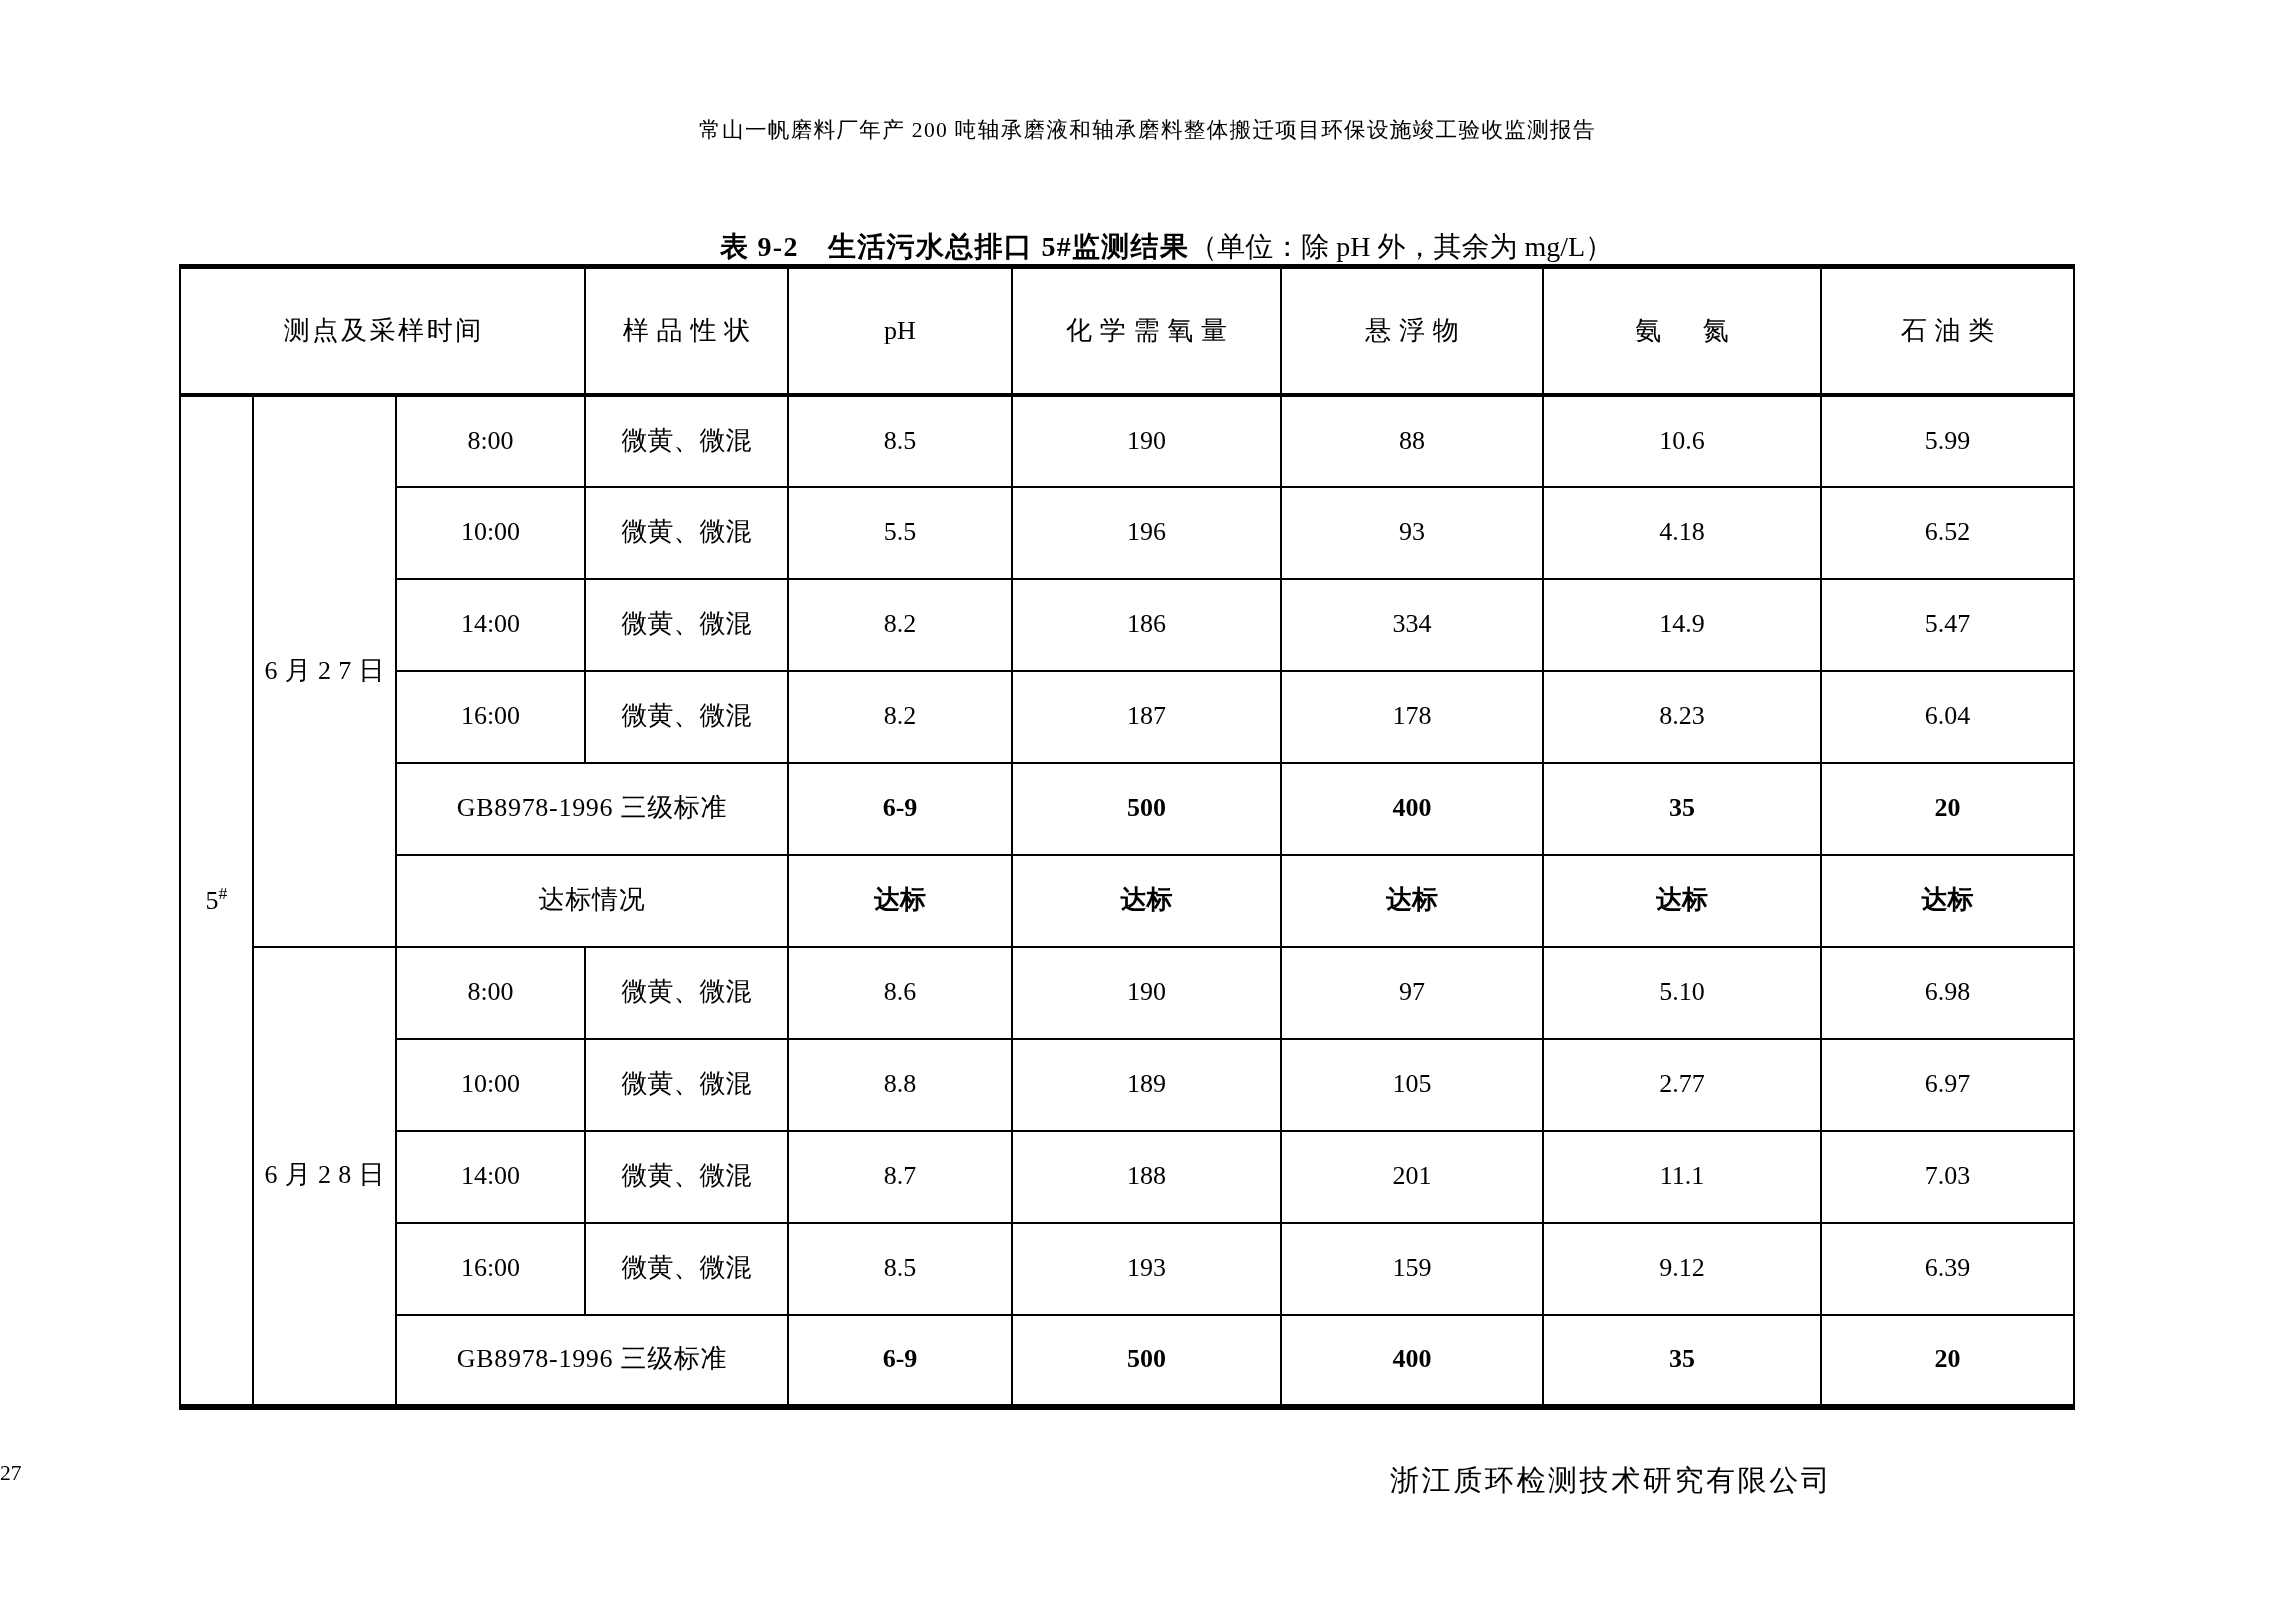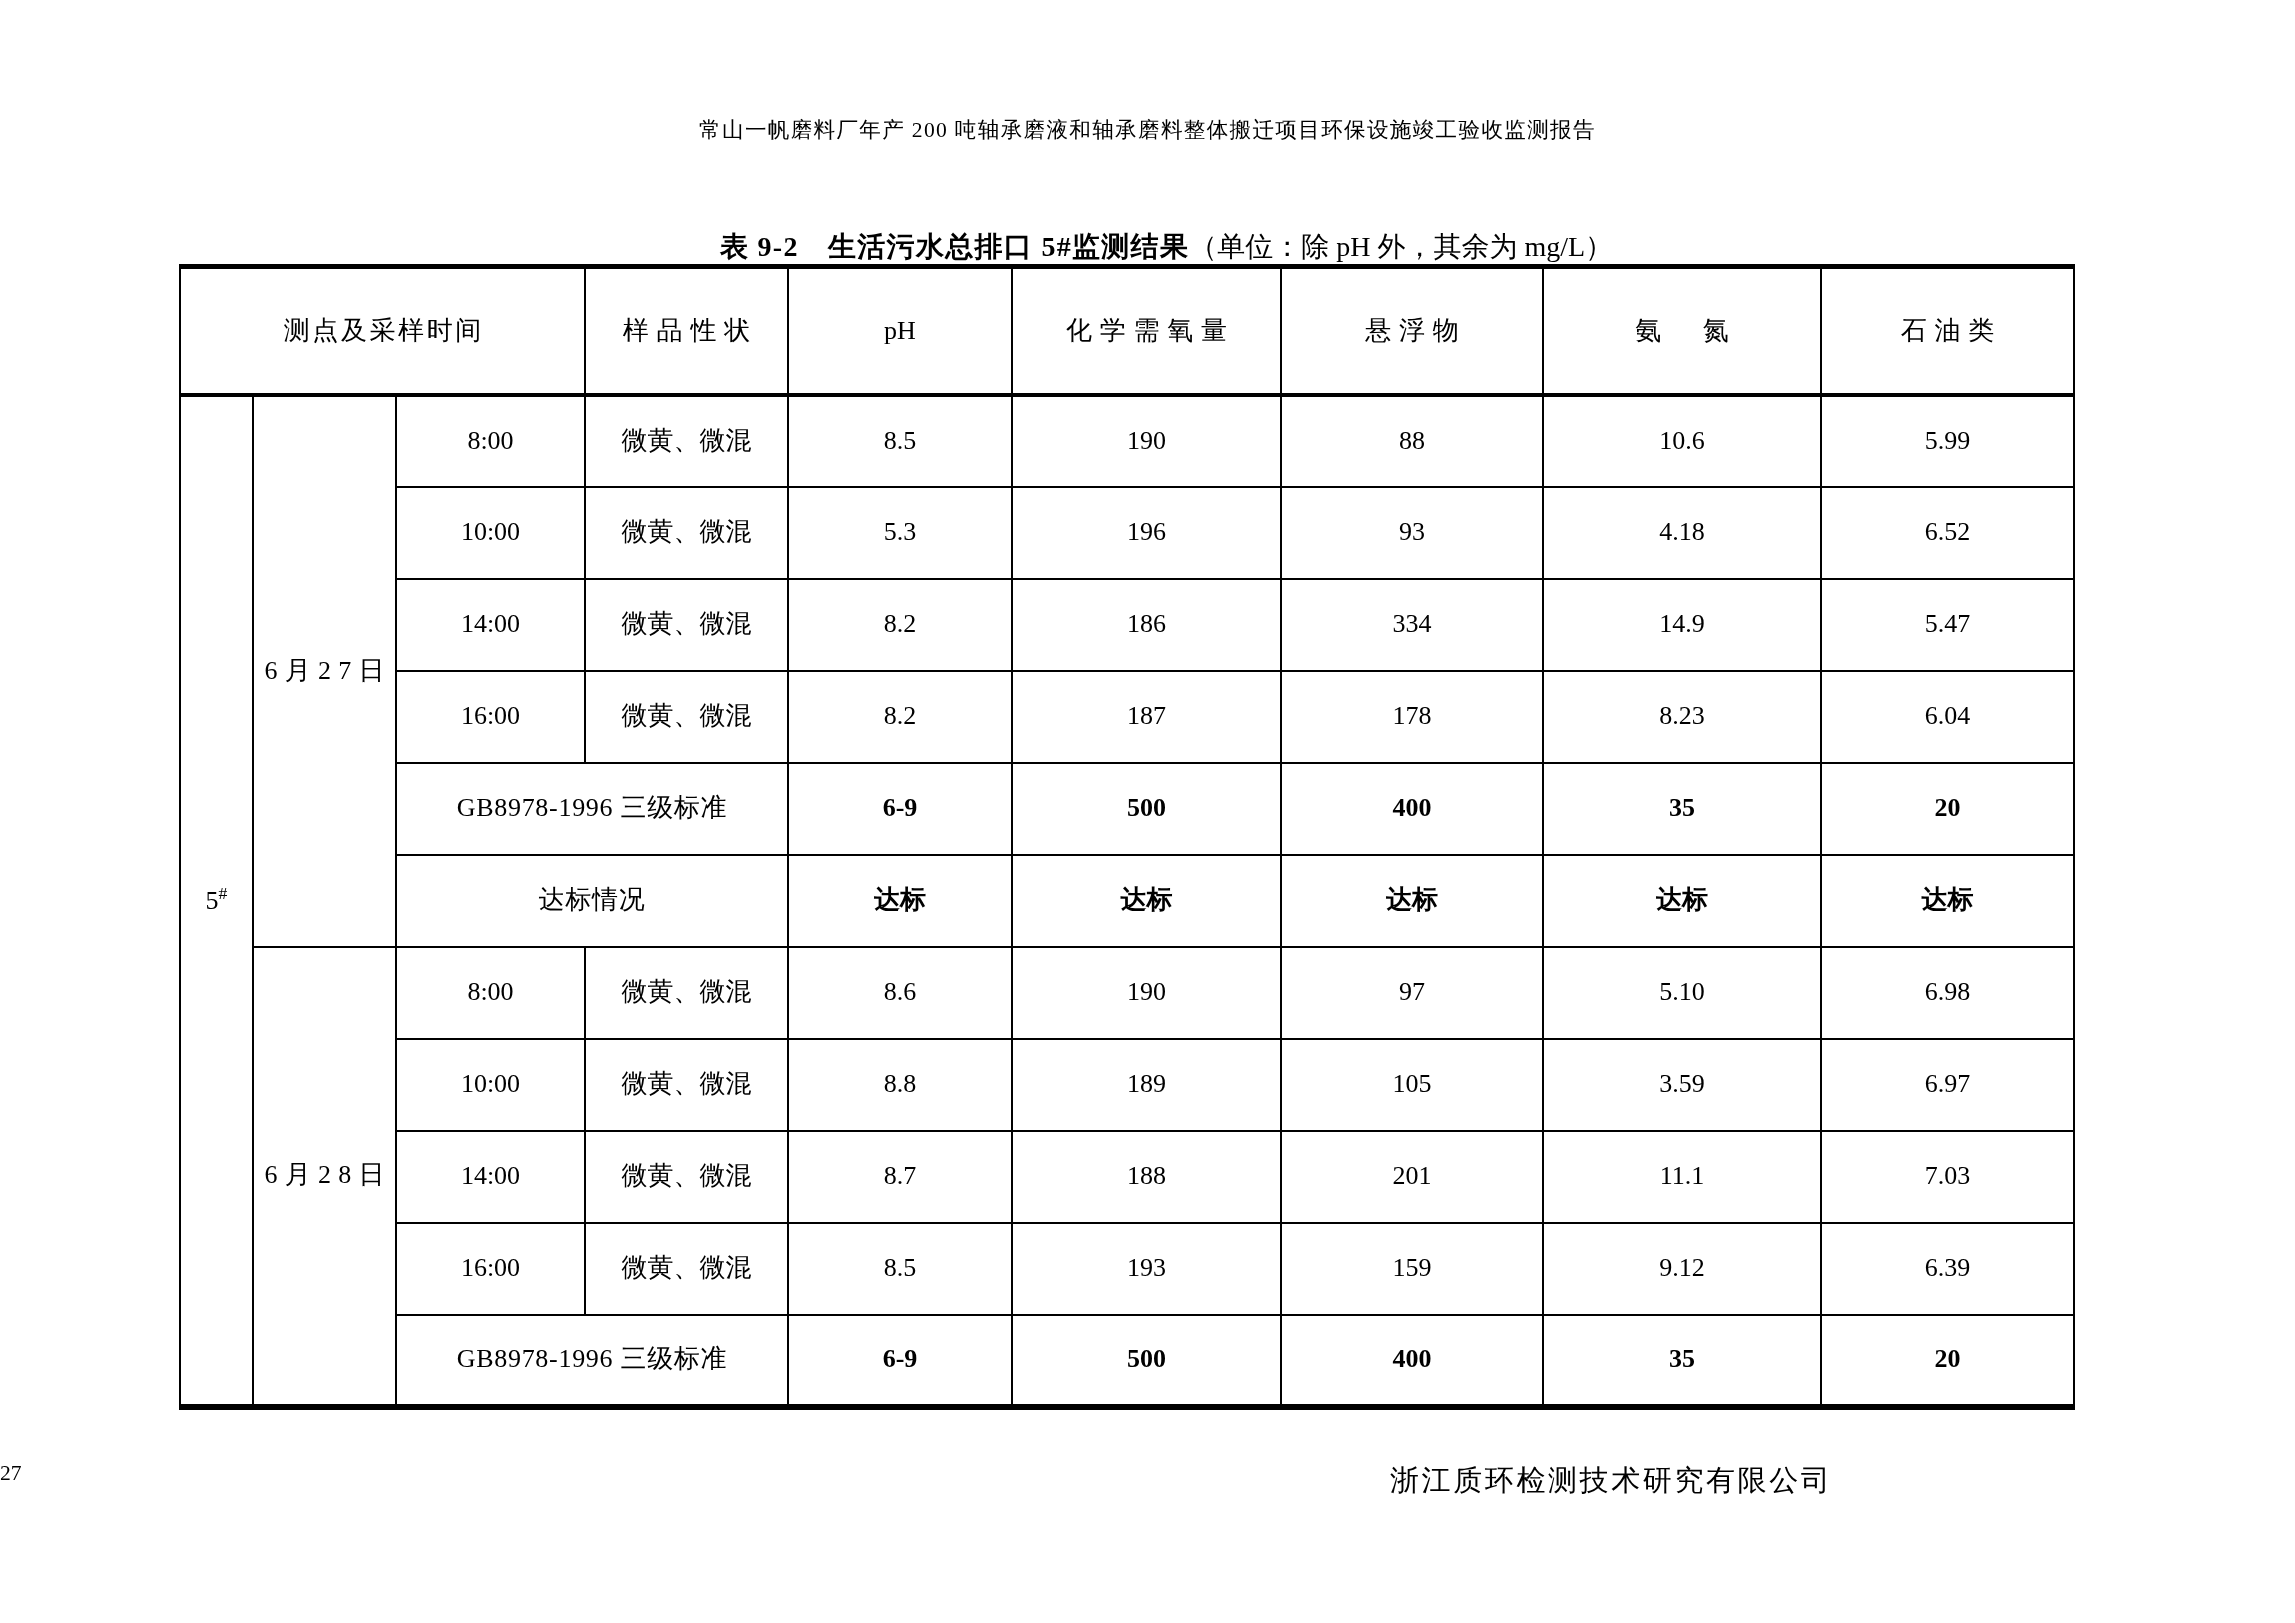--- a/index.html
+++ b/index.html
@@ -96,21 +96,21 @@
         <td class="appearance-cell">微黄、微混</td>
         <td>8.5</td>
         <td>190</td>
         <td>88</td>
         <td>10.6</td>
         <td>5.99</td>
       </tr>
       <tr class="body-row">
         <td>10:00</td>
         <td class="appearance-cell">微黄、微混</td>
-        <td>5.3</td>
+        <td>5.5</td>
         <td>196</td>
         <td>93</td>
         <td>4.18</td>
         <td>6.52</td>
       </tr>
       <tr class="body-row">
         <td>14:00</td>
         <td class="appearance-cell">微黄、微混</td>
         <td>8.2</td>
         <td>186</td>
@@ -153,21 +153,21 @@
         <td>97</td>
         <td>5.10</td>
         <td>6.98</td>
       </tr>
       <tr class="body-row">
         <td>10:00</td>
         <td class="appearance-cell">微黄、微混</td>
         <td>8.8</td>
         <td>189</td>
         <td>105</td>
-        <td>3.59</td>
+        <td>2.77</td>
         <td>6.97</td>
       </tr>
       <tr class="body-row">
         <td>14:00</td>
         <td class="appearance-cell">微黄、微混</td>
         <td>8.7</td>
         <td>188</td>
         <td>201</td>
         <td>11.1</td>
         <td>7.03</td>

